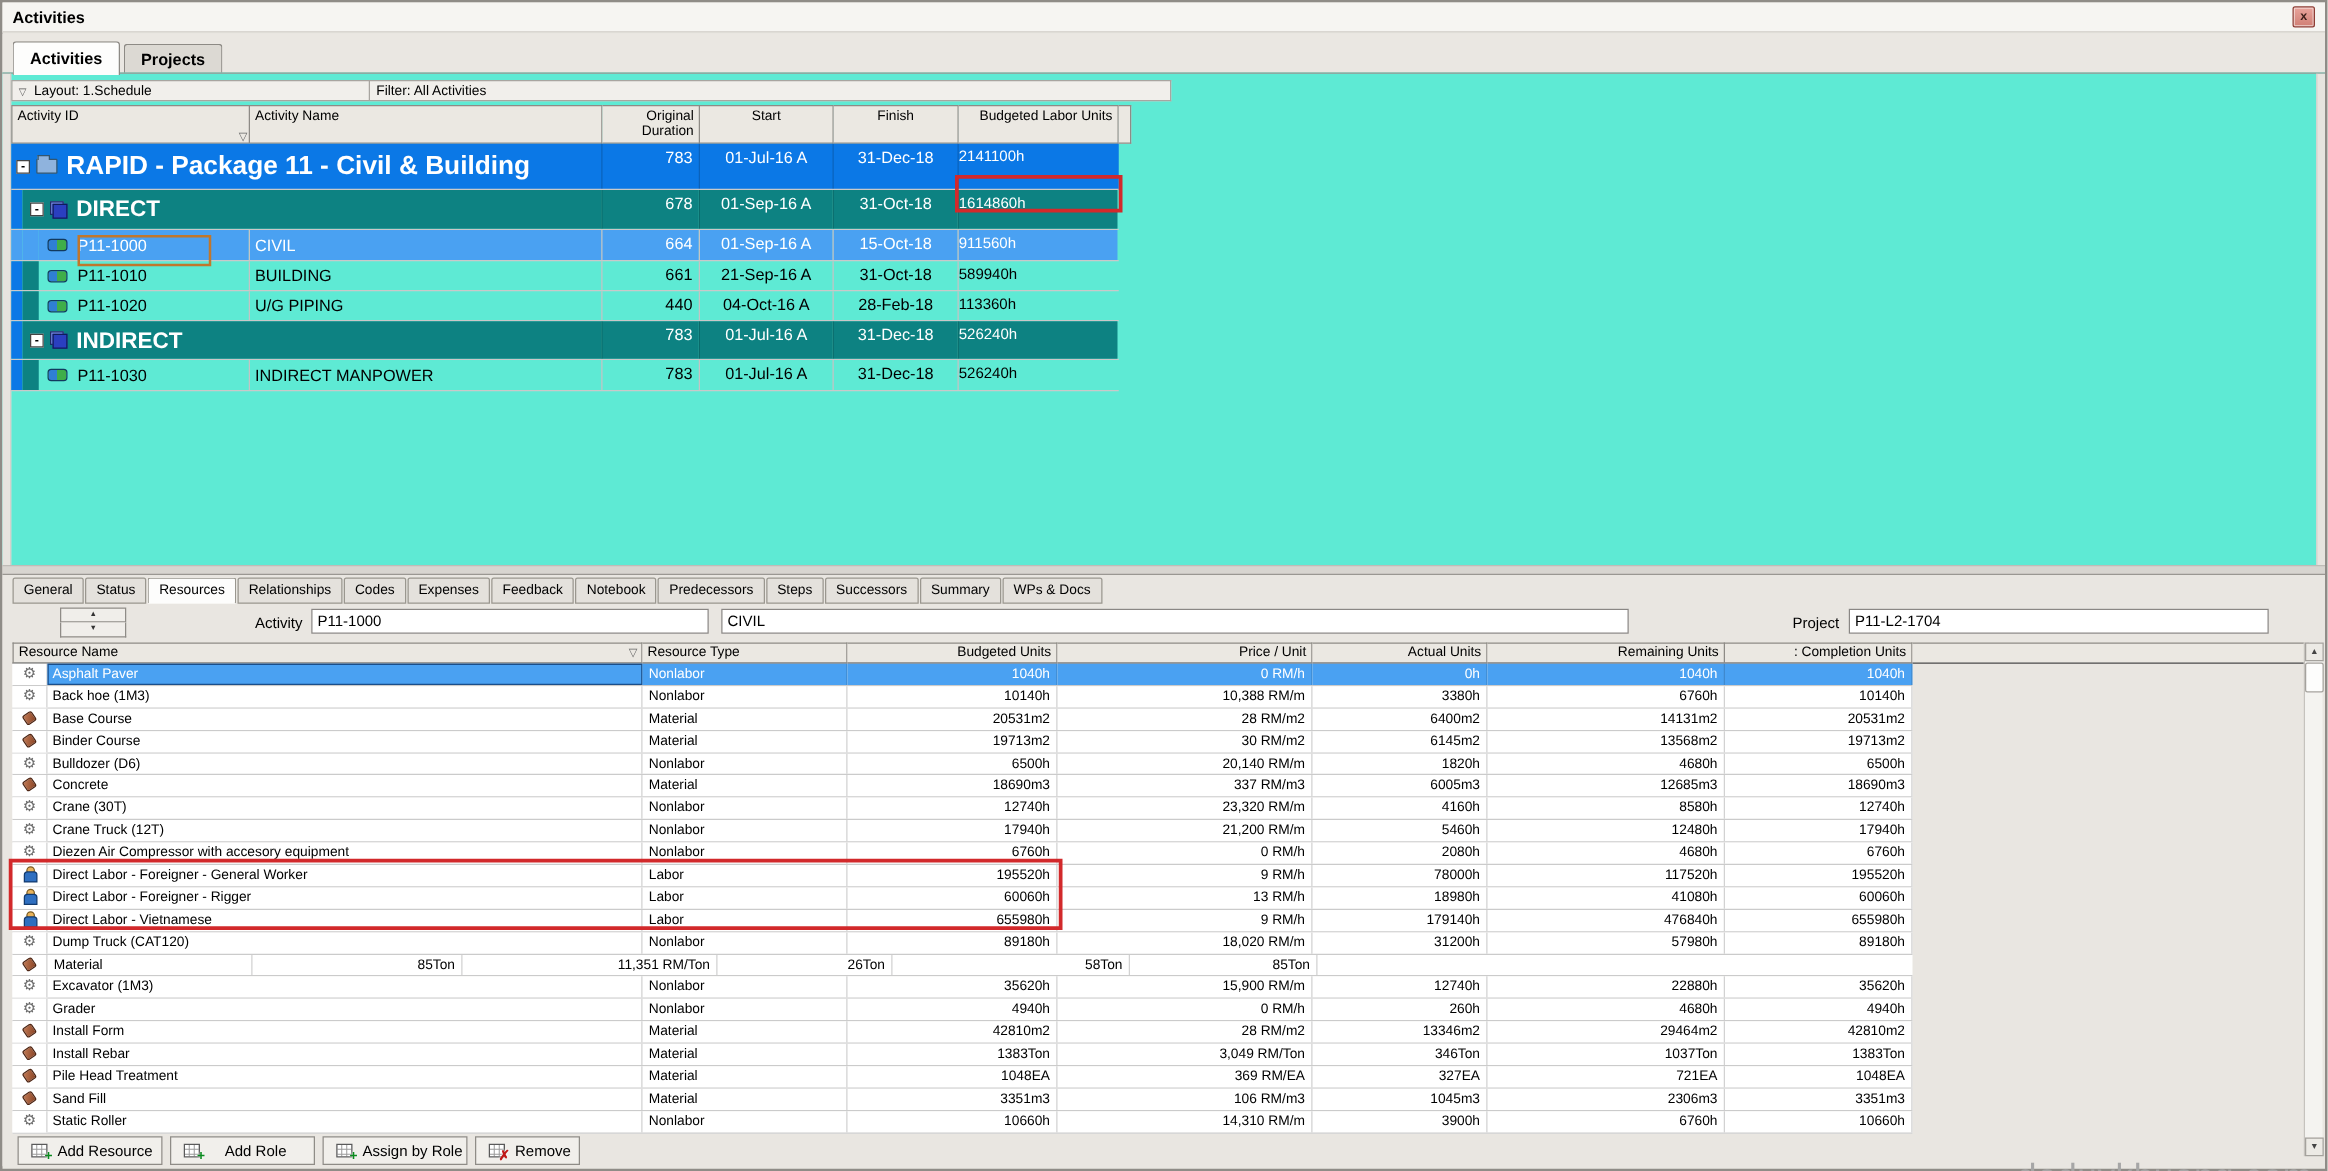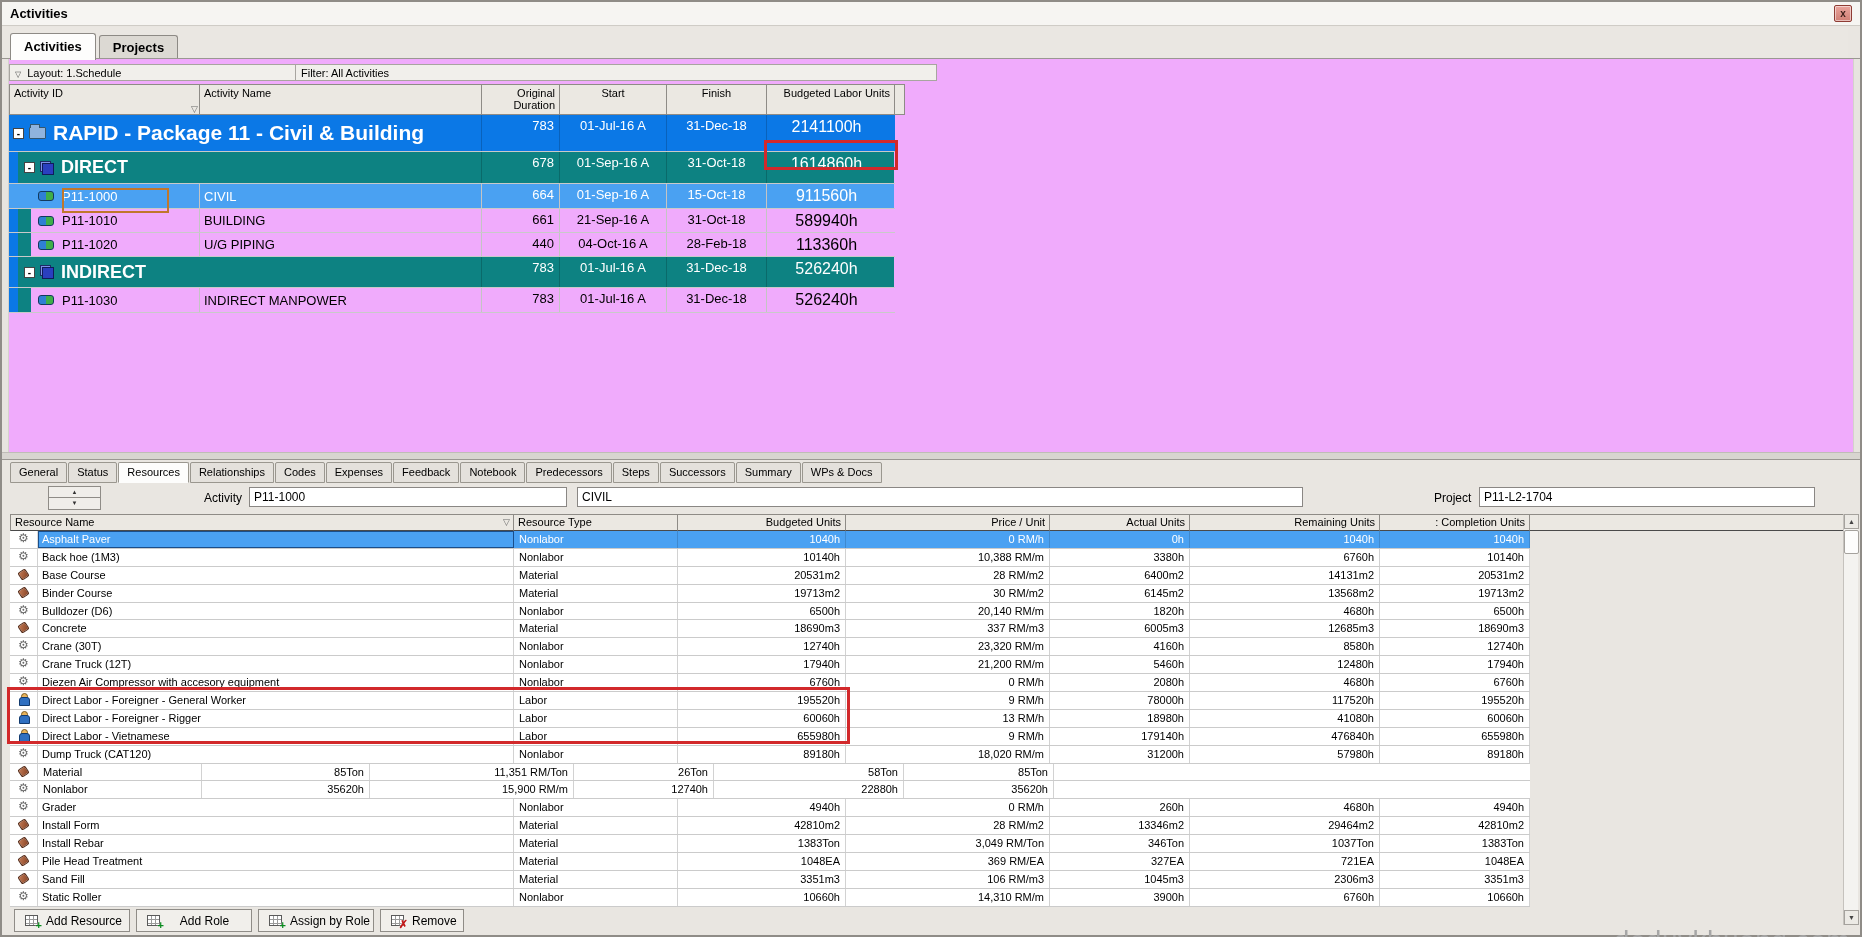--- a/index.html
+++ b/index.html
@@ -11,21 +11,21 @@
   .titlebar { position:absolute; top:0; left:0; right:0; height:24px; background:#f6f5f2; border-bottom:1px solid #cfccc6; }
   .title { position:absolute; left:8px; top:4px; font-size:13px; font-weight:bold; color:#000; }
   .close-btn { position:absolute; right:8px; top:3px; width:18px; height:17px; background:linear-gradient(#e9a49c,#d07f75); border:1px solid #8e3c34; border-radius:2px; color:#3a1d18; font-size:10px; font-weight:bold; text-align:center; line-height:15px; box-shadow:inset 0 0 0 1px rgba(255,255,255,.5); cursor:pointer; }
 
   
   .main-tabbar { position:absolute; top:25px; left:0; right:12px; height:31px; background:#eae7e2; padding:6px 0 0 8px; }
   .main-tab { display:inline-block; vertical-align:bottom; padding:4px 13px 5px; font-size:13px; font-weight:bold; background:#dcd9d3; border:1px solid #8d8a85; border-bottom:none; border-radius:3px 3px 0 0; margin-right:3px; cursor:pointer; }
   .main-tab.active { background:#fdfdfc; padding:5px 13px 6px; position:relative; z-index:2; }
 
   
-  .top-pane { position:absolute; top:56px; left:0; right:0; height:394px; background:#f0abfc; border-top:1px solid #9a9792; }
+  .top-pane { position:absolute; top:56px; left:0; right:0; height:394px; background:#5eead4; border-top:1px solid #9a9792; }
   .gutter-l { position:absolute; left:0; top:0; bottom:0; width:7px; background:#e7e4df; border-right:1px solid #d4d1cc; }
   .gutter-r { position:absolute; right:0; top:0; bottom:0; width:7px; background:#e7e4df; border-left:1px solid #d4d1cc; }
   .layout-bar { position:absolute; left:7px; top:5px; height:17px; display:flex; font-size:11px; }
   .layout-cell, .filter-cell { border:1px solid #a8a5a0; background:#f1efeb; padding:2px 5px; white-space:nowrap; overflow:hidden; }
   .layout-cell { width:287px; }
   .filter-cell { width:641px; border-left:none; }
   .chev { font-size:8px; color:#555; margin-right:6px; }
 
   .act-header { position:absolute; left:7px; top:25px; height:31px; display:flex; font-size:11px; }
   .ah-cell { background:#ebe8e2; border-right:1px solid #8e8b86; border-bottom:1px solid #8e8b86; border-top:1px solid #8e8b86; padding:2px 4px; position:relative; overflow:hidden; }
@@ -33,21 +33,21 @@
   .ah-r { text-align:right; } .ah-c { text-align:center; }
   .ah-filter { position:absolute; right:1px; bottom:0; font-size:9px; color:#6a6a6a; }
 
   .act-rows { position:absolute; left:7px; top:56px; width:886px; }
   .act-row { display:flex; width:886px; border-bottom:1px solid #c9c9c9; cursor:pointer; }
   .band { flex:none; }
   .cell { flex:none; overflow:hidden; white-space:nowrap; }
   .c-dur { width:78px; text-align:right; padding:3px 5px 0 0; font-size:13px; border-left:1px solid #c4c4c4; }
   .c-start { width:107px; text-align:center; padding-top:3px; font-size:13px; border-left:1px solid #c4c4c4; }
   .c-fin { width:100px; text-align:center; padding-top:3px; font-size:13px; border-left:1px solid #c4c4c4; }
-  .c-blu { width:128px; text-align:center; padding:3px 8px 0 0; font-size:16px; border-left:1px solid #c4c4c4; }
+  .c-blu { width:128px; text-align:left; padding:3px 8px 0 0; font-size:12px; border-left:1px solid #c4c4c4; }
   .wbs1 { background:#0b78e6; color:#fff; }
   .wbs1 .c-dur,.wbs1 .c-start,.wbs1 .c-fin,.wbs1 .c-blu,
   .wbs2 .c-dur,.wbs2 .c-start,.wbs2 .c-fin,.wbs2 .c-blu { border-left:1px solid rgba(0,0,0,.18); }
   .wbs2 { color:#fff; }
   .wbs2 .teal-area,.wbs2 .c-dur,.wbs2 .c-start,.wbs2 .c-fin,.wbs2 .c-blu { background:#0d8282; }
   .band-blue { width:9px; background:#0b78e6; }
   .band-teal { width:13px; background:#0d8282; }
   .act-row.sel { color:#fff; }
   .act-row.sel .band-blue,.act-row.sel .band-teal,.act-row.sel .cell { background:#4aa1f2 !important; }
   .name-wbs1 { width:472px; display:flex; align-items:center; font-size:21px; font-weight:bold; padding-left:4px; }
@@ -429,20 +429,21 @@
           <div class="rc rc-icon"><span class="ric-material"></span></div>
           <div class="rc rc-type">Material</div>
           <div class="rc rc-num rc-budg">85Ton</div>
           <div class="rc rc-num rc-price">11,351 RM/Ton</div>
           <div class="rc rc-num rc-act">26Ton</div>
           <div class="rc rc-num rc-rem">58Ton</div>
           <div class="rc rc-num rc-comp">85Ton</div>
         </div>
         <div class="res-row">
           <div class="rc rc-icon"><span class="ric-gear">⚙</span></div>
+          <div class="rc rc-name">Excavator (1M3)</div>
           <div class="rc rc-type">Nonlabor</div>
           <div class="rc rc-num rc-budg">35620h</div>
           <div class="rc rc-num rc-price">15,900 RM/m</div>
           <div class="rc rc-num rc-act">12740h</div>
           <div class="rc rc-num rc-rem">22880h</div>
           <div class="rc rc-num rc-comp">35620h</div>
         </div>
         <div class="res-row">
           <div class="rc rc-icon"><span class="ric-gear">⚙</span></div>
           <div class="rc rc-name">Grader</div>

